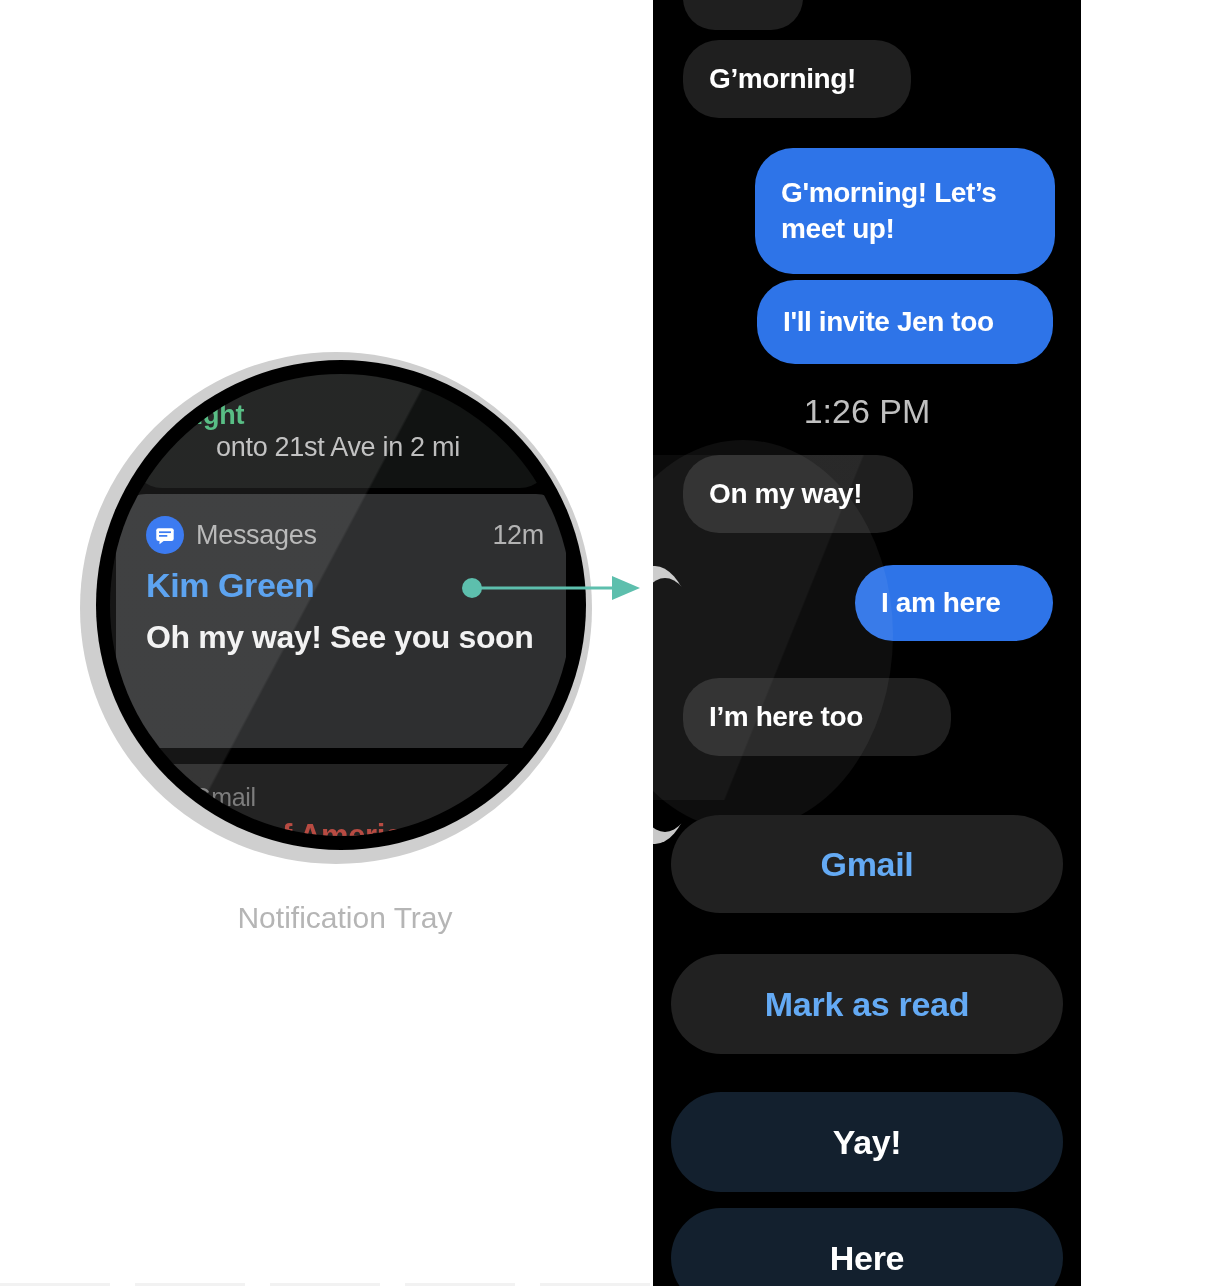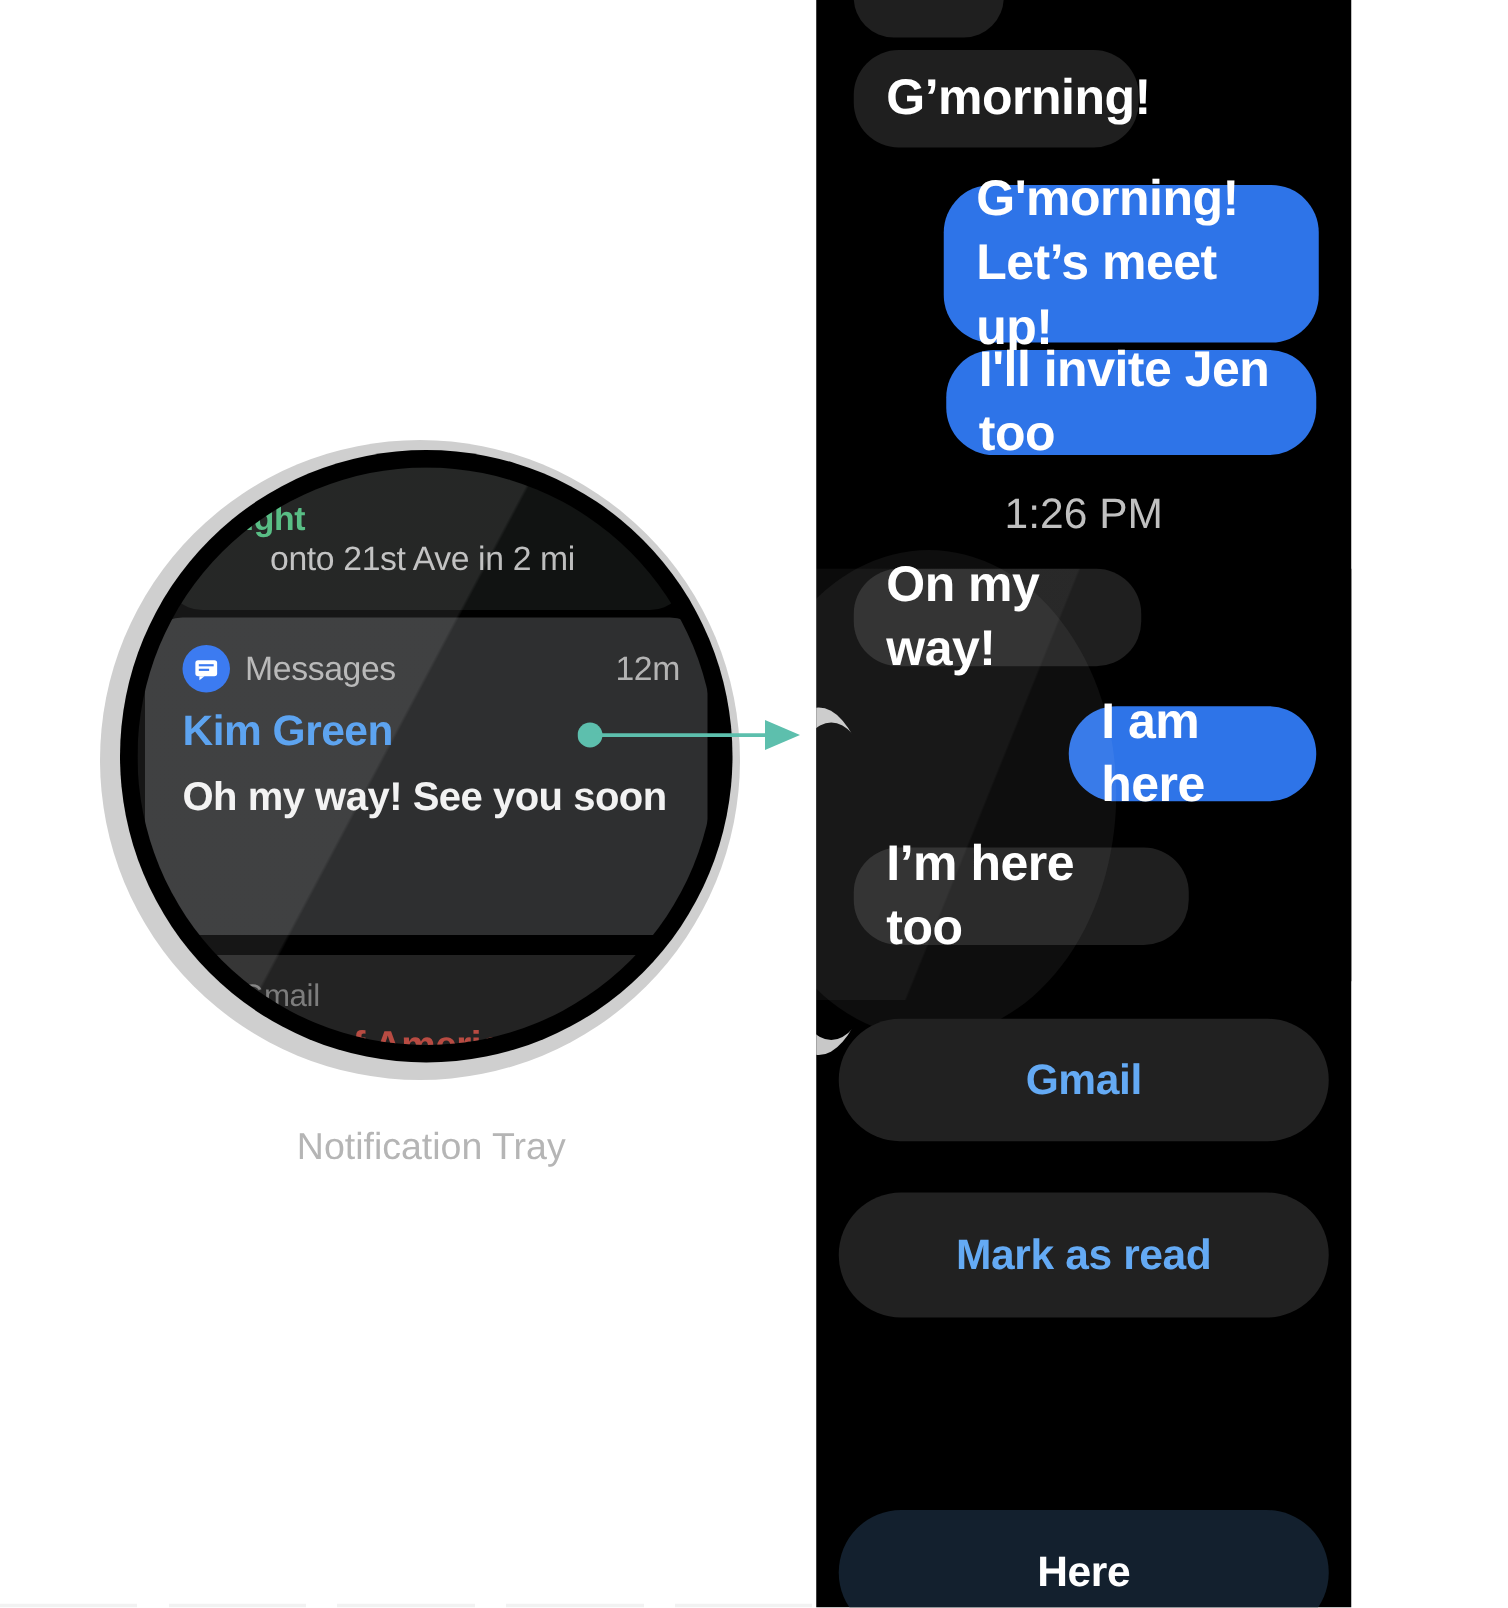--- a/index.html
+++ b/index.html
@@ -145,21 +145,21 @@
   }
   .ring-arc-left-inner {
     position:absolute; left:-34px; top:578px; width:92px; height:254px;
     border-radius:50%; background:#000;
   }
 
   .chat { position:absolute; left:0; top:0; width:428px; height:1286px; }
 
   .bubble {
     position:absolute;
-    font-size:40px; font-weight:600; letter-spacing:-0.4px; line-height:1.28;
+    font-size:28px; font-weight:600; letter-spacing:-0.4px; line-height:1.28;
     border-radius:36px;
     display:flex; align-items:center;
     padding:0 26px;
   }
   .bubble.them { background:#1f1f1f; color:#fff; }
   .bubble.me   { background:#2e74e8; color:#fff; justify-content:flex-start; }
   .bubble.multiline { align-items:center; }
 
   .b-partial { left:30px; top:-36px; width:120px; height:66px; background:#1b1b1b; border-radius:32px; }
   .b-gmorning { left:30px; top:40px; width:228px; height:78px; }
@@ -285,18 +285,19 @@
 
       <div class="bubble me b-iamhere">I am here</div>
 
       <div class="bubble them b-heretoo">I’m here too</div>
 
       <div class="gloss-right"></div>
       <div class="gloss-right2"></div>
 
       <div class="action secondary a-call">Gmail</div>
       <div class="action secondary a-markread">Mark as read</div>
+      <div class="action reply a-yay">Yay!</div>
       <div class="action reply a-here">Here</div>
 
     </div>
   </div>
 
 </div>
 
 </body></html>

